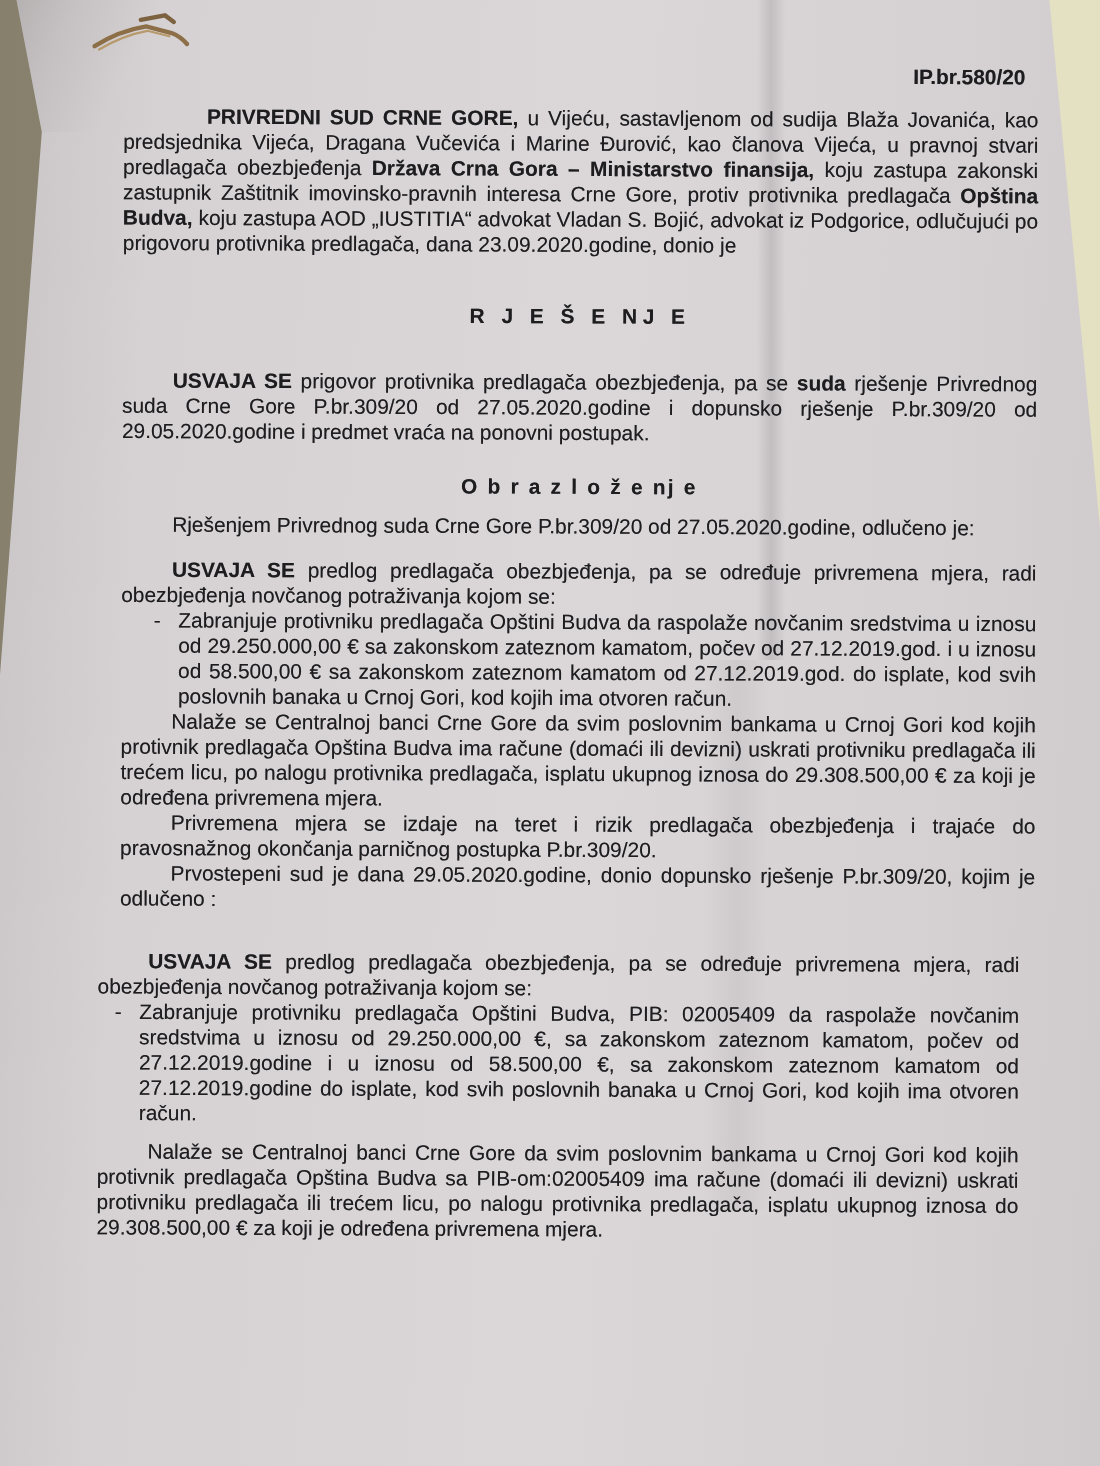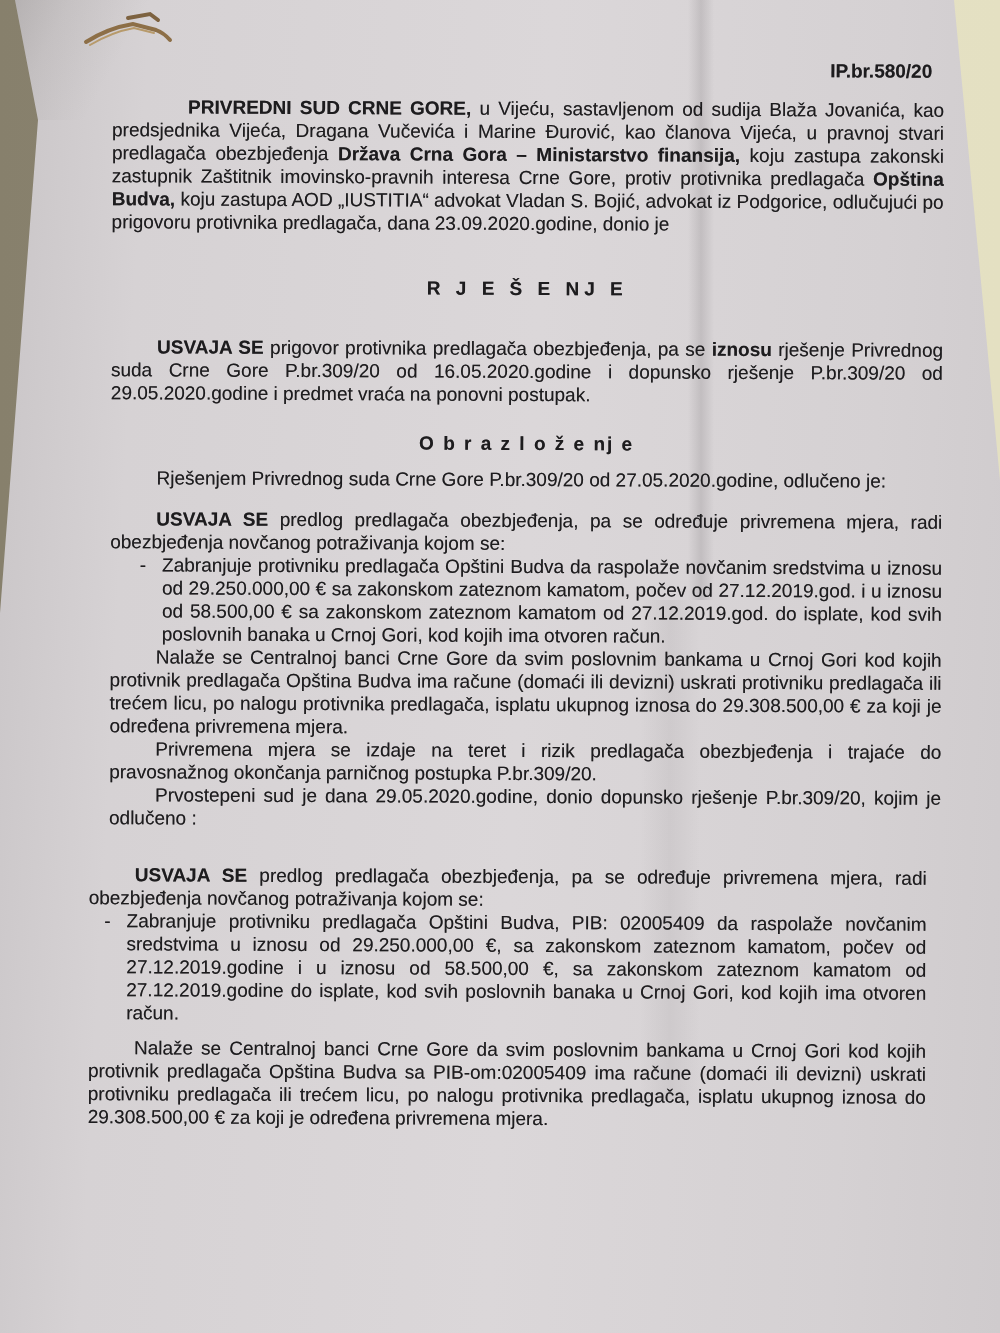--- a/index.html
+++ b/index.html
@@ -69,21 +69,21 @@
   </svg>
 
   <div class="content">
 
     <div class="case-number">IP.br.580/20</div>
 
     <p class="p1 indent-lg"><b>PRIVREDNI SUD CRNE GORE, </b><span>u Vijeću, sastavljenom od sudija Blaža Jovanića, kao predsjednika Vijeća, Dragana Vučevića i Marine Đurović, kao članova Vijeća, u pravnoj stvari predlagača obezbjeđenja </span><b>Država Crna Gora – Ministarstvo finansija, </b><span>koju zastupa zakonski zastupnik Zaštitnik imovinsko-pravnih interesa Crne Gore, protiv protivnika predlagača </span><b>Opština Budva, </b><span>koju zastupa AOD „IUSTITIA“ advokat Vladan S. Bojić, advokat iz Podgorice, odlučujući po prigovoru protivnika predlagača, dana 23.09.2020.godine, donio je</span></p>
 
     <p class="doc-title">R J E Š E NJ E</p>
 
-    <p class="p2 indent"><b>USVAJA SE </b><span>prigovor protivnika predlagača obezbjeđenja, pa se </span><b>iznosu </b><span>rješenje Privrednog suda Crne Gore P.br.309/20 od 16.05.2020.godine i dopunsko rješenje P.br.309/20 od 29.05.2020.godine i predmet vraća na ponovni postupak.</span></p>
+    <p class="p2 indent"><b>USVAJA SE </b><span>prigovor protivnika predlagača obezbjeđenja, pa se </span><b>suda </b><span>rješenje Privrednog suda Crne Gore P.br.309/20 od 27.05.2020.godine i dopunsko rješenje P.br.309/20 od 29.05.2020.godine i predmet vraća na ponovni postupak.</span></p>
 
     <p class="sec-title">O b r a z l o ž e nj e</p>
 
     <p class="p3 indent">Rješenjem Privrednog suda Crne Gore P.br.309/20 od 27.05.2020.godine, odlučeno je:</p>
 
     <p class="p4 indent"><b>USVAJA SE </b><span>predlog predlagača obezbjeđenja, pa se određuje  privremena mjera, radi obezbjeđenja novčanog potraživanja  kojom se:</span></p>
 
     <div class="li">
       <span class="dash">-</span>
       <span class="li-text">Zabranjuje  protivniku predlagača Opštini Budva  da raspolaže novčanim sredstvima u iznosu od 29.250.000,00 € sa zakonskom zateznom kamatom, počev od 27.12.2019.god. i u iznosu od 58.500,00 € sa zakonskom zateznom kamatom od 27.12.2019.god. do isplate,  kod svih poslovnih banaka u Crnoj Gori, kod kojih ima otvoren račun.</span>

